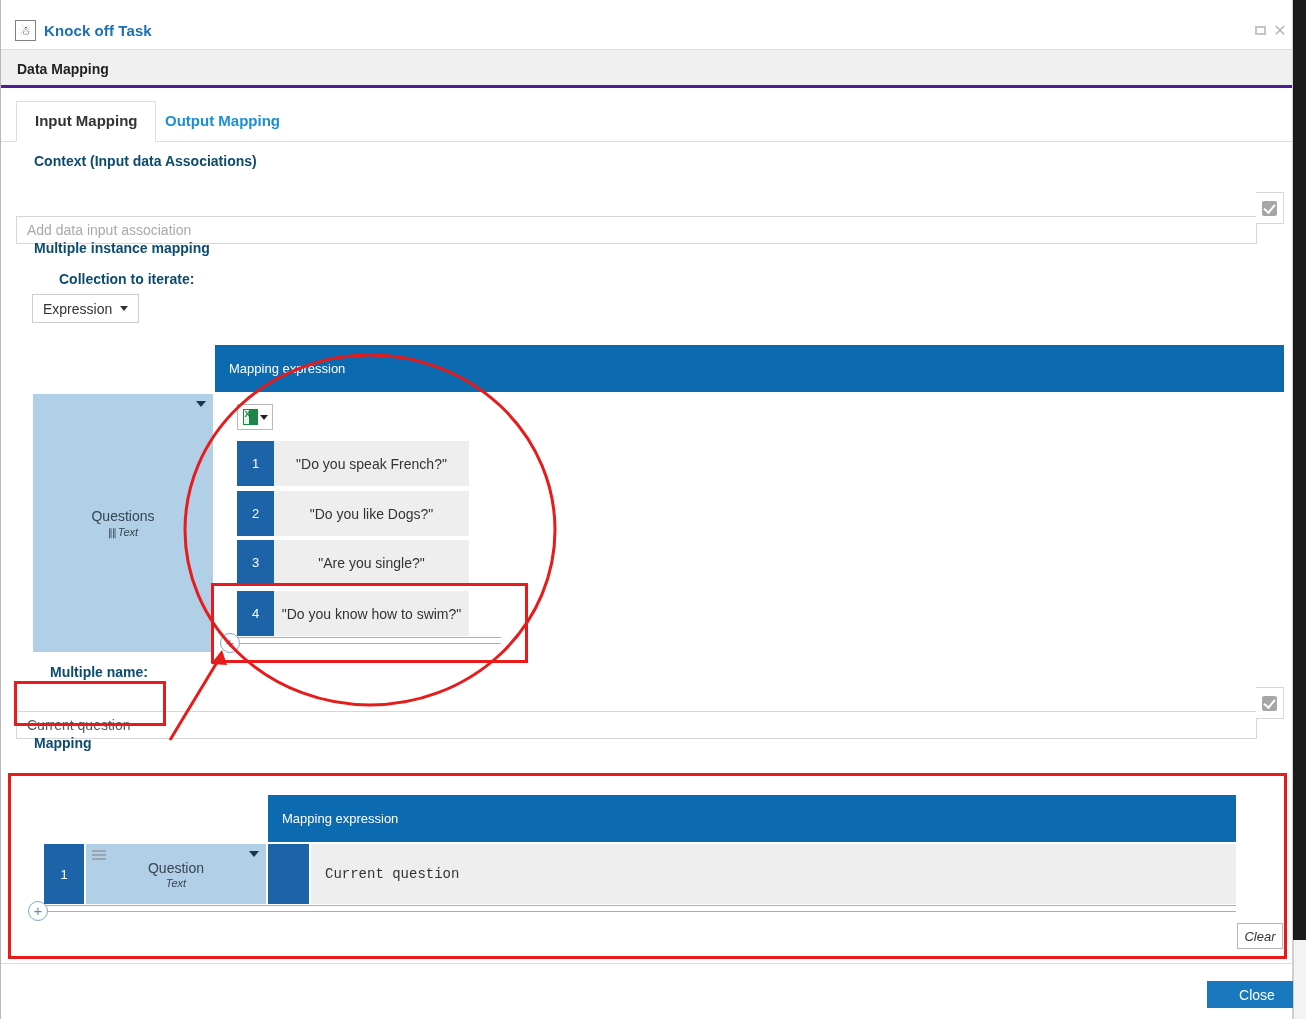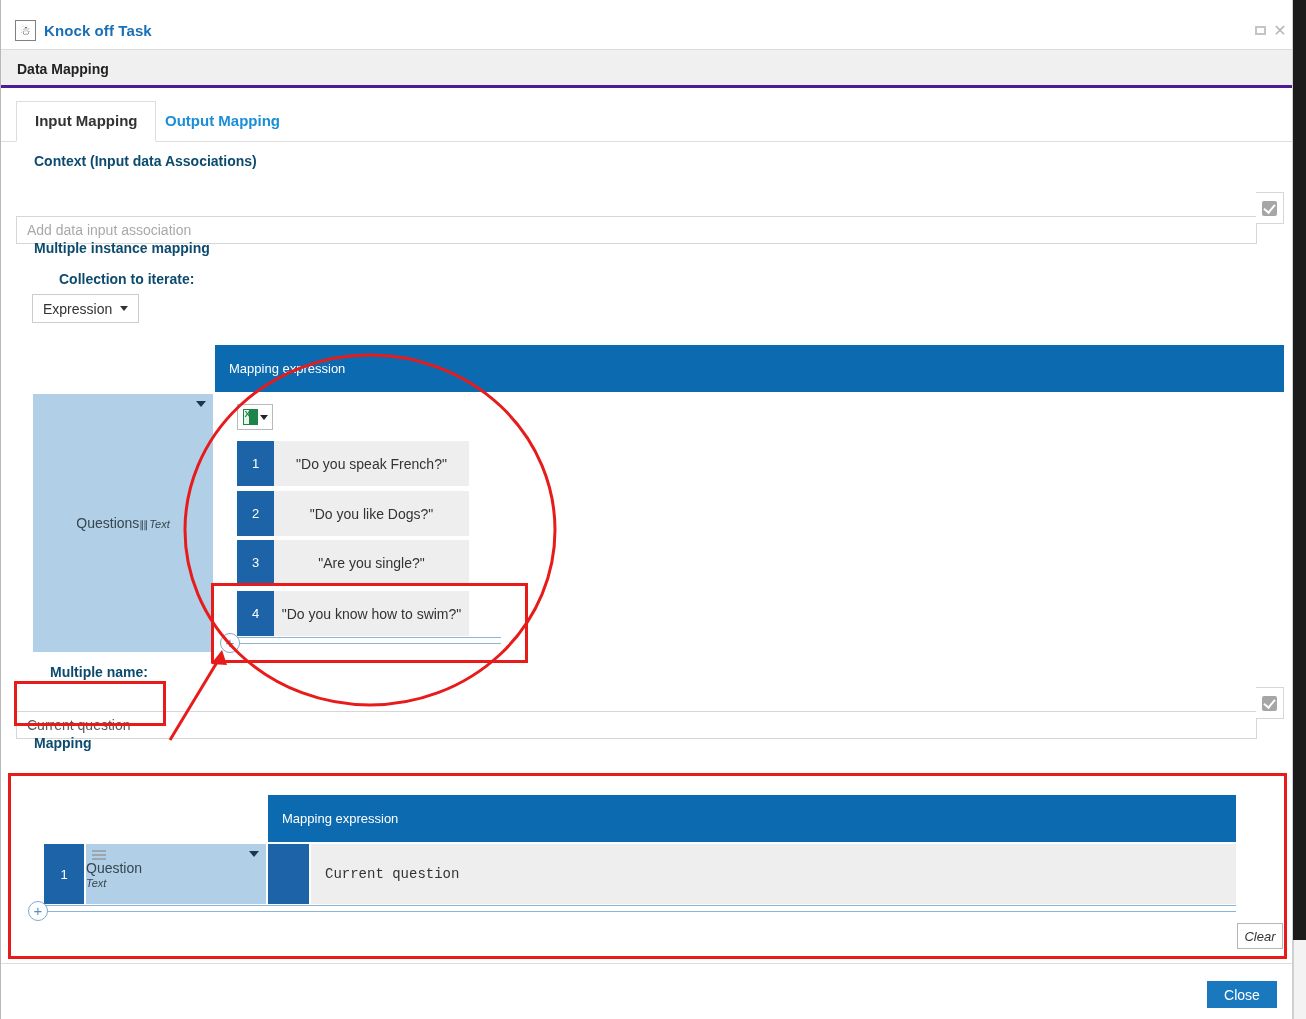--- a/index.html
+++ b/index.html
@@ -228,21 +228,21 @@
   .grid-hdr.left   { justify-content: flex-start; padding-left: 14px; }
 
   #coll-hdr-name { left: 32px;  top: 345px; width: 180px; }
   #coll-hdr-expr { left: 214px; top: 345px; width: 1069px; }
 
   .coll-name-cell {
     position: absolute;
     left: 32px; top: 394px;
     width: 180px; height: 258px;
     background: #b1cfe6;
-    display: flex; flex-direction: row;
+    display: flex; flex-direction: column;
     align-items: center; justify-content: center;
     cursor: pointer;
   }
   .coll-name-cell .title { font-size: 14px; color: #36454f; }
   .coll-name-cell .subtitle {
     font-size: 11px; font-style: italic; color: #36454f; margin-top: 2px;
   }
   .cell-caret {
     position: absolute;
     right: 7px; top: 7px;
@@ -349,21 +349,21 @@
     background: #1c63a8;
     color: #fff; font-size: 13px;
     display: flex; align-items: center; justify-content: center;
   }
   .map-name-cell {
     position: absolute;
     left: 85px; top: 844px;
     width: 180px; height: 60px;
     background: #b1cfe6;
     display: flex; flex-direction: column;
-    align-items: flex-start; justify-content: center;
+    align-items: center; justify-content: center;
     cursor: pointer;
   }
   .map-name-cell .title { font-size: 14px; color: #36454f; }
   .map-name-cell .subtitle {
     font-size: 11px; font-style: italic; color: #36454f; margin-top: 1px;
   }
   .drag-handle {
     position: absolute;
     left: 6px; top: 6px;
     width: 14px; height: 11px;
@@ -409,21 +409,21 @@
   .footer {
     position: absolute;
     left: 0; top: 963px;
     width: 1291px; height: 56px;
     background: #ffffff;
     border-top: 1px solid #dddddd;
   }
   .close-btn {
     position: absolute;
     left: 1206px; top: 17px;
-    width: 70px; height: 27px;
+    width: 100px; height: 27px;
     background: #1a78bf;
     border: 1px solid #1a78bf;
     color: #ffffff;
     font-size: 14px;
     cursor: pointer;
     font-family: "Liberation Sans", sans-serif;
   }
 
   
   .scrollbar-track {

